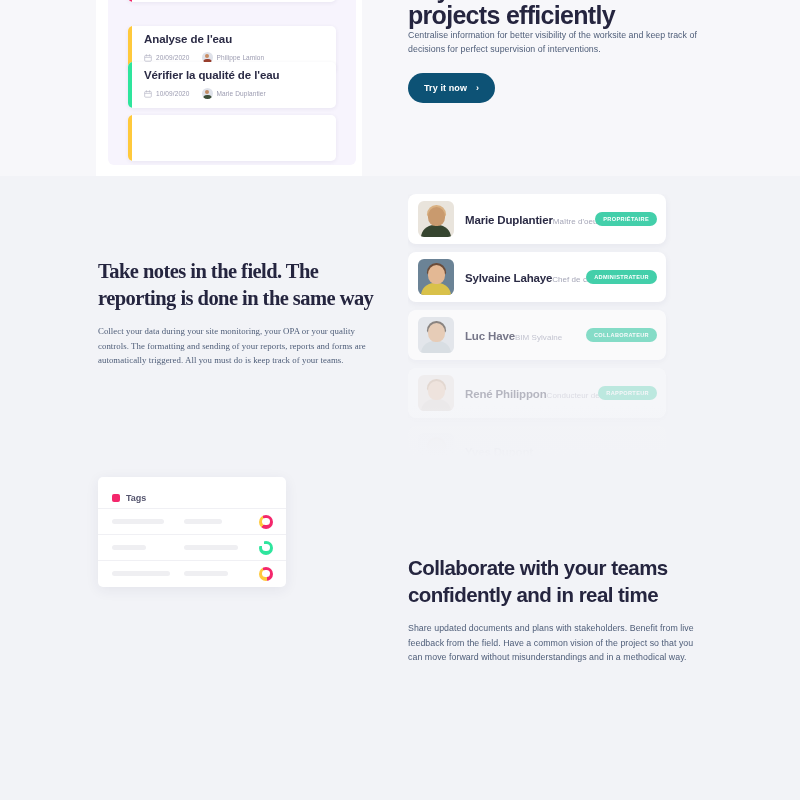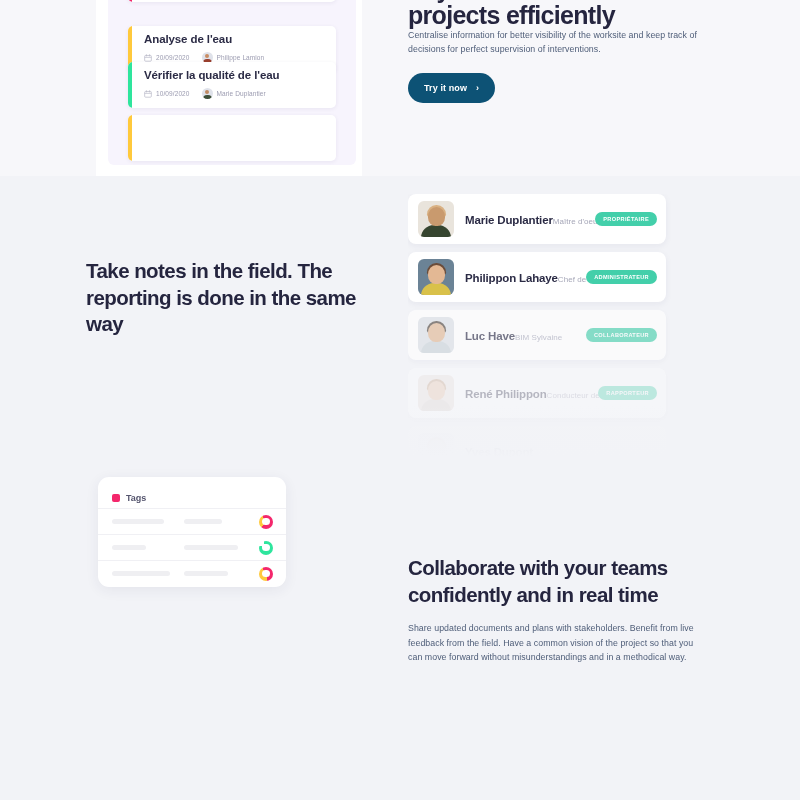--- a/index.html
+++ b/index.html
@@ -152,22 +152,23 @@
 
   
   .sec2 {
     position: absolute;
     left: 0; top: 176px;
     width: 800px; height: 290px;
     background: #f2f3f7;
   }
   .sec2-left {
     position: absolute;
-    left: 86px; top: 82px;
+    left: 98px; top: 82px;
     width: 290px;
+    font-family: Liberation Serif, serif;
   }
   .h2-title {
     font-size: 20.5px;
     font-weight: 700;
     color: #25253f;
     letter-spacing: -0.55px;
     line-height: 1.3;
   }
   .sec2-body {
     margin-top: 13px;
@@ -254,21 +255,21 @@
   
   .sec3 {
     position: absolute;
     left: 0; top: 466px;
     width: 800px; height: 334px;
     background: #f2f3f7;
   }
   .mock-card {
     position: absolute;
     background: #ffffff;
-    border-radius: 11px;
+    border-radius: 5px;
     box-shadow: 0 3px 14px rgba(45,45,90,0.07);
     overflow: hidden;
   }
   .tags-card { left: 98px; top: 11px; width: 188px; height: 110px; }
   .plans-card { left: 176px; top: 170px; width: 188px; height: 110px; }
 
   .mock-head {
     display: flex;
     align-items: center;
     gap: 6px;
@@ -381,40 +382,41 @@
       <button class="cta">
         <span>Try it now</span>
         <span class="chev">›</span>
       </button>
     </div>
   </section>
 
   <section class="sec2">
     <div class="sec2-left">
       <h2 class="h2-title">Take notes in the field.  The reporting is done in the same way</h2>
+      <p class="body-text sec2-body">Collect your data during your site monitoring, your OPA or your quality controls.  The formatting and sending of your reports, reports and forms are automatically triggered.  All you must do is keep track of your teams.</p>
     </div>
     <div class="team-wrap" id="team-wrap" style="position: absolute;">
         <div class="team-card" style="opacity: 1;">
           <span class="t-avatar">
             <span class="bg" style="background:#e9e4dc"></span>
             <span class="bd" style="background:#36452f"></span>
             <span class="hr" style="background:#d9b183"></span>
             <span class="hd" style="background:#c99a6e"></span>
           </span>
           <span class="t-info"><span class="t-name">Marie Duplantier</span><span class="t-role">Maître d'oeuvre</span></span>
           <span class="t-badge">PROPRIÉTAIRE</span>
         </div>
         <div class="team-card" style="opacity: 1;">
           <span class="t-avatar">
             <span class="bg" style="background:#6b8396"></span>
             <span class="bd" style="background:#d9c14a"></span>
             <span class="hr" style="background:#6a4c3a"></span>
             <span class="hd" style="background:#e3b894"></span>
           </span>
-          <span class="t-info"><span class="t-name">Philippon Lahaye</span><span class="t-role">Chef de chantier</span></span>
+          <span class="t-info"><span class="t-name">Sylvaine Lahaye</span><span class="t-role">Chef de chantier</span></span>
           <span class="t-badge">ADMINISTRATEUR</span>
         </div>
         <div class="team-card" style="opacity: 0.62;">
           <span class="t-avatar">
             <span class="bg" style="background:#dadfe4"></span>
             <span class="bd" style="background:#c9d2d8"></span>
             <span class="hr" style="background:#4a4038"></span>
             <span class="hd" style="background:#e0b590"></span>
           </span>
           <span class="t-info"><span class="t-name">Luc Have</span><span class="t-role">BIM Sylvaine</span></span>

